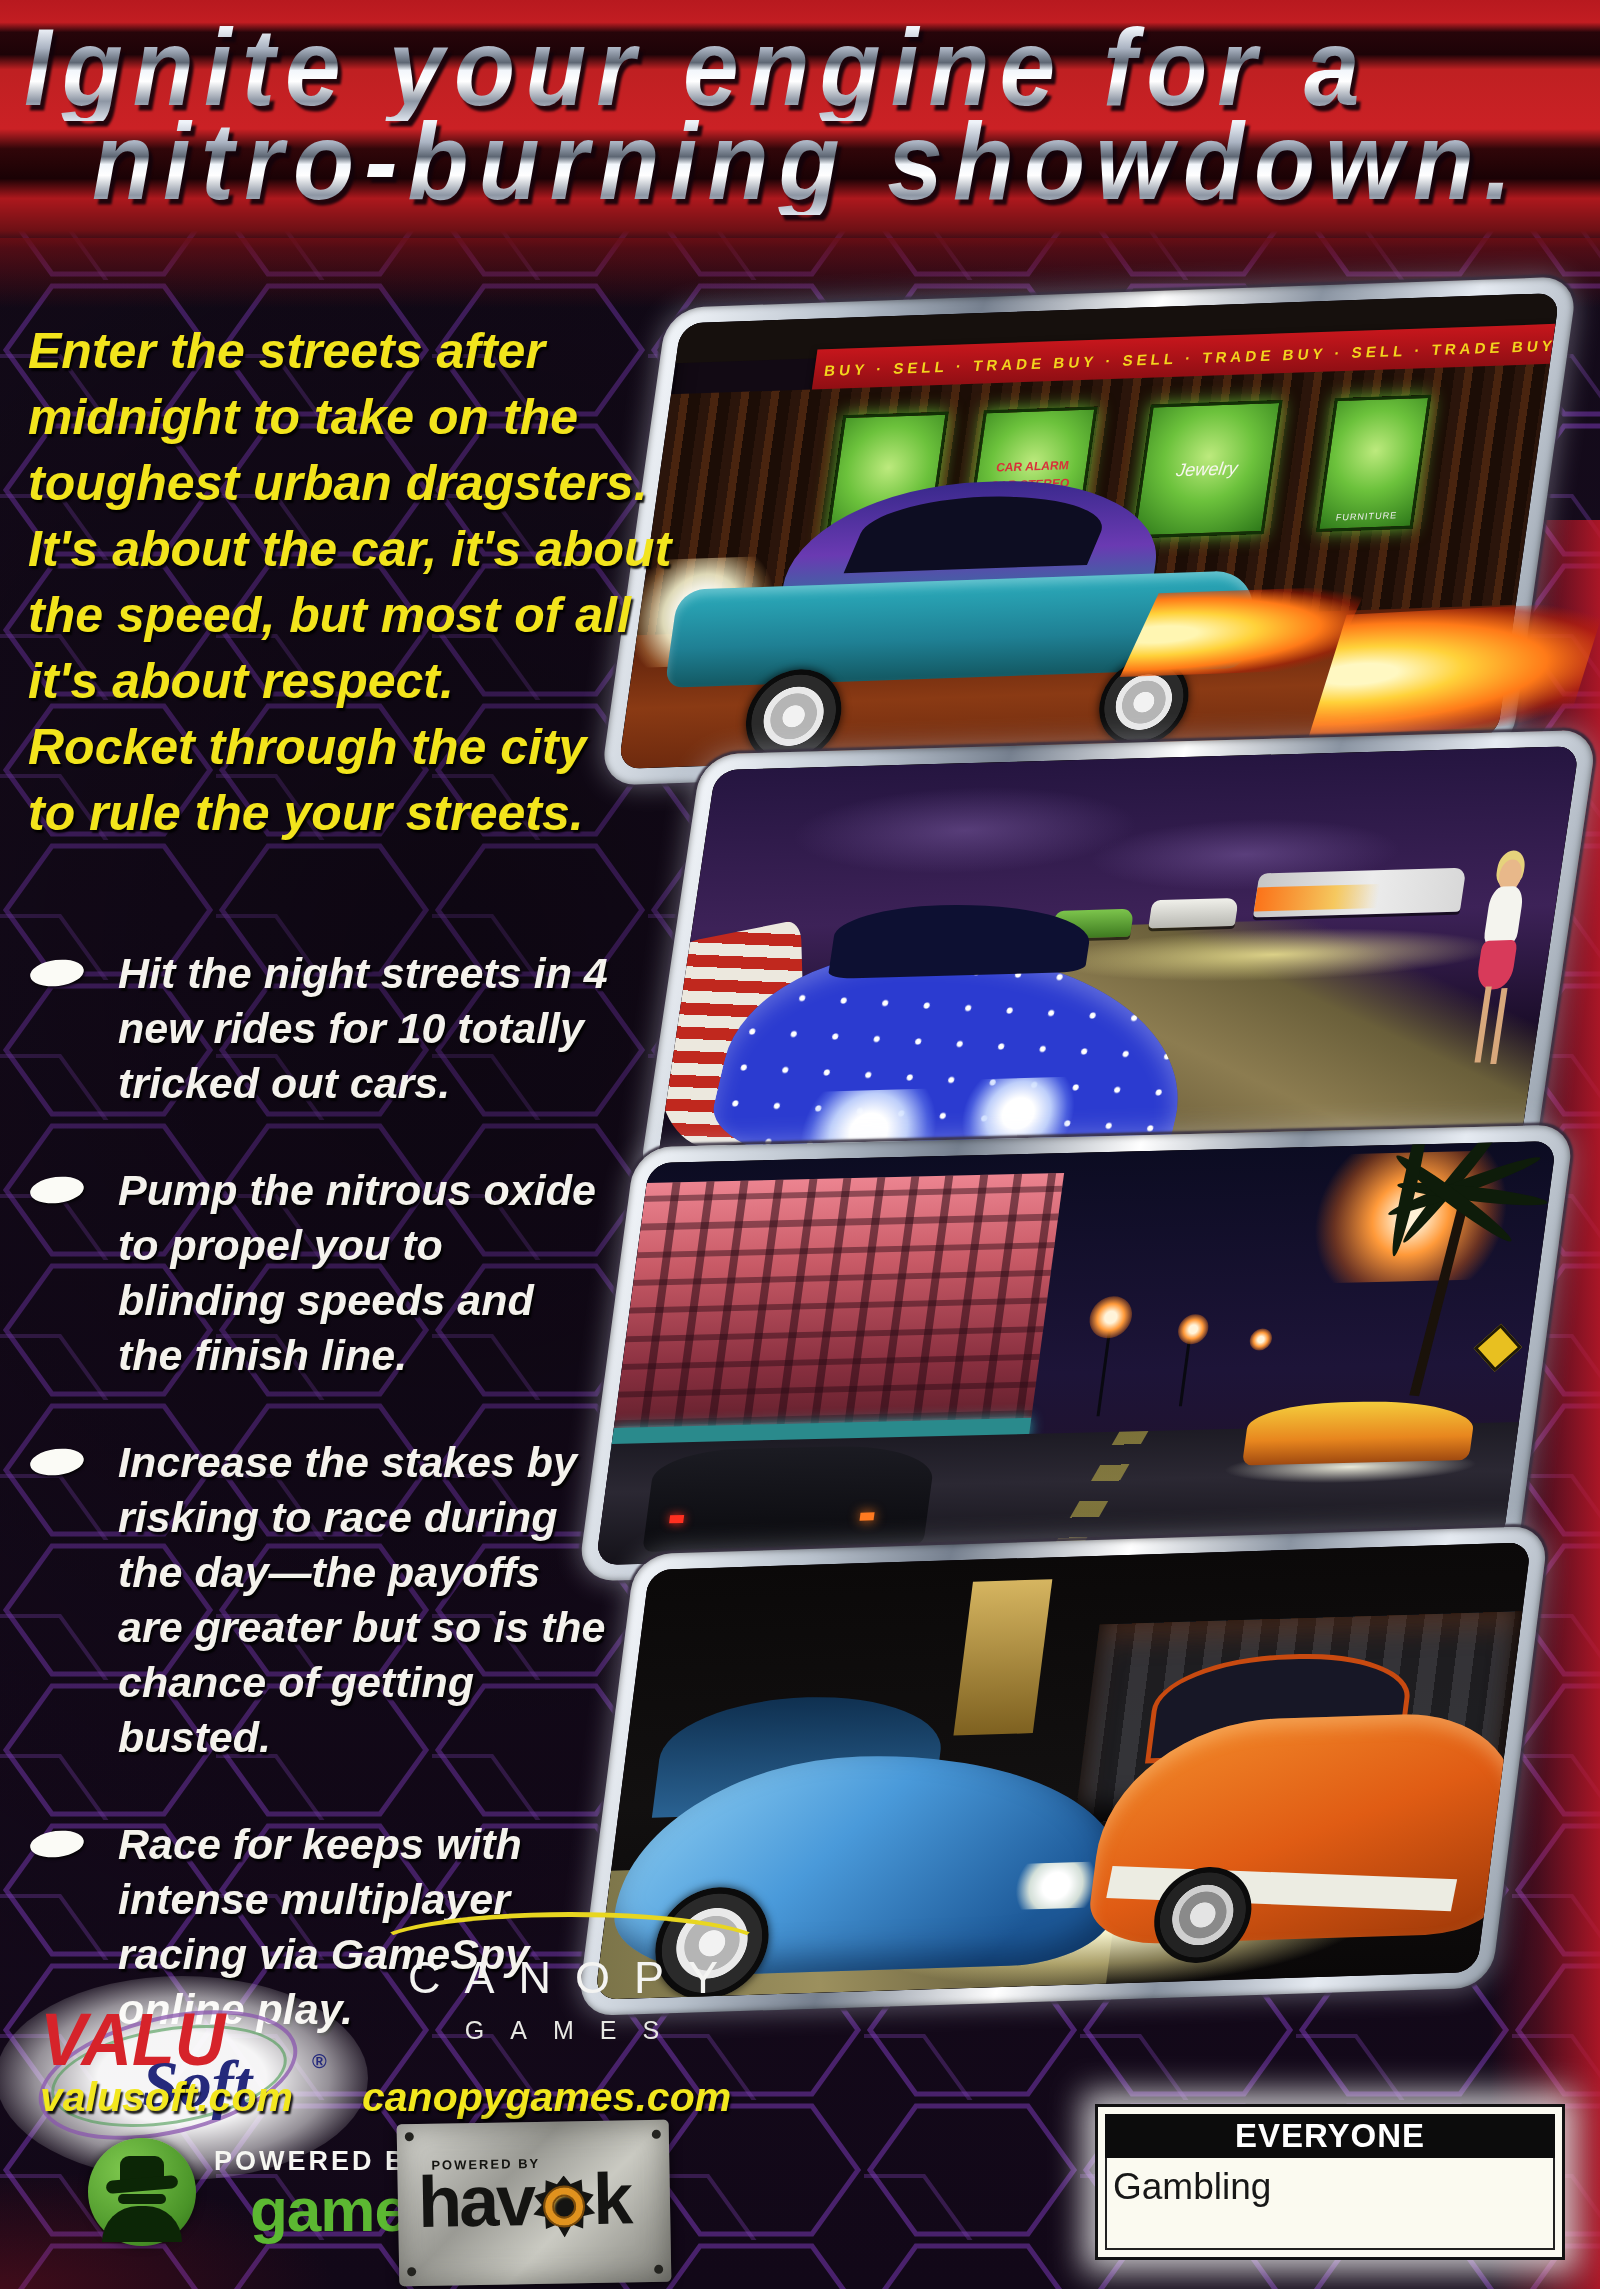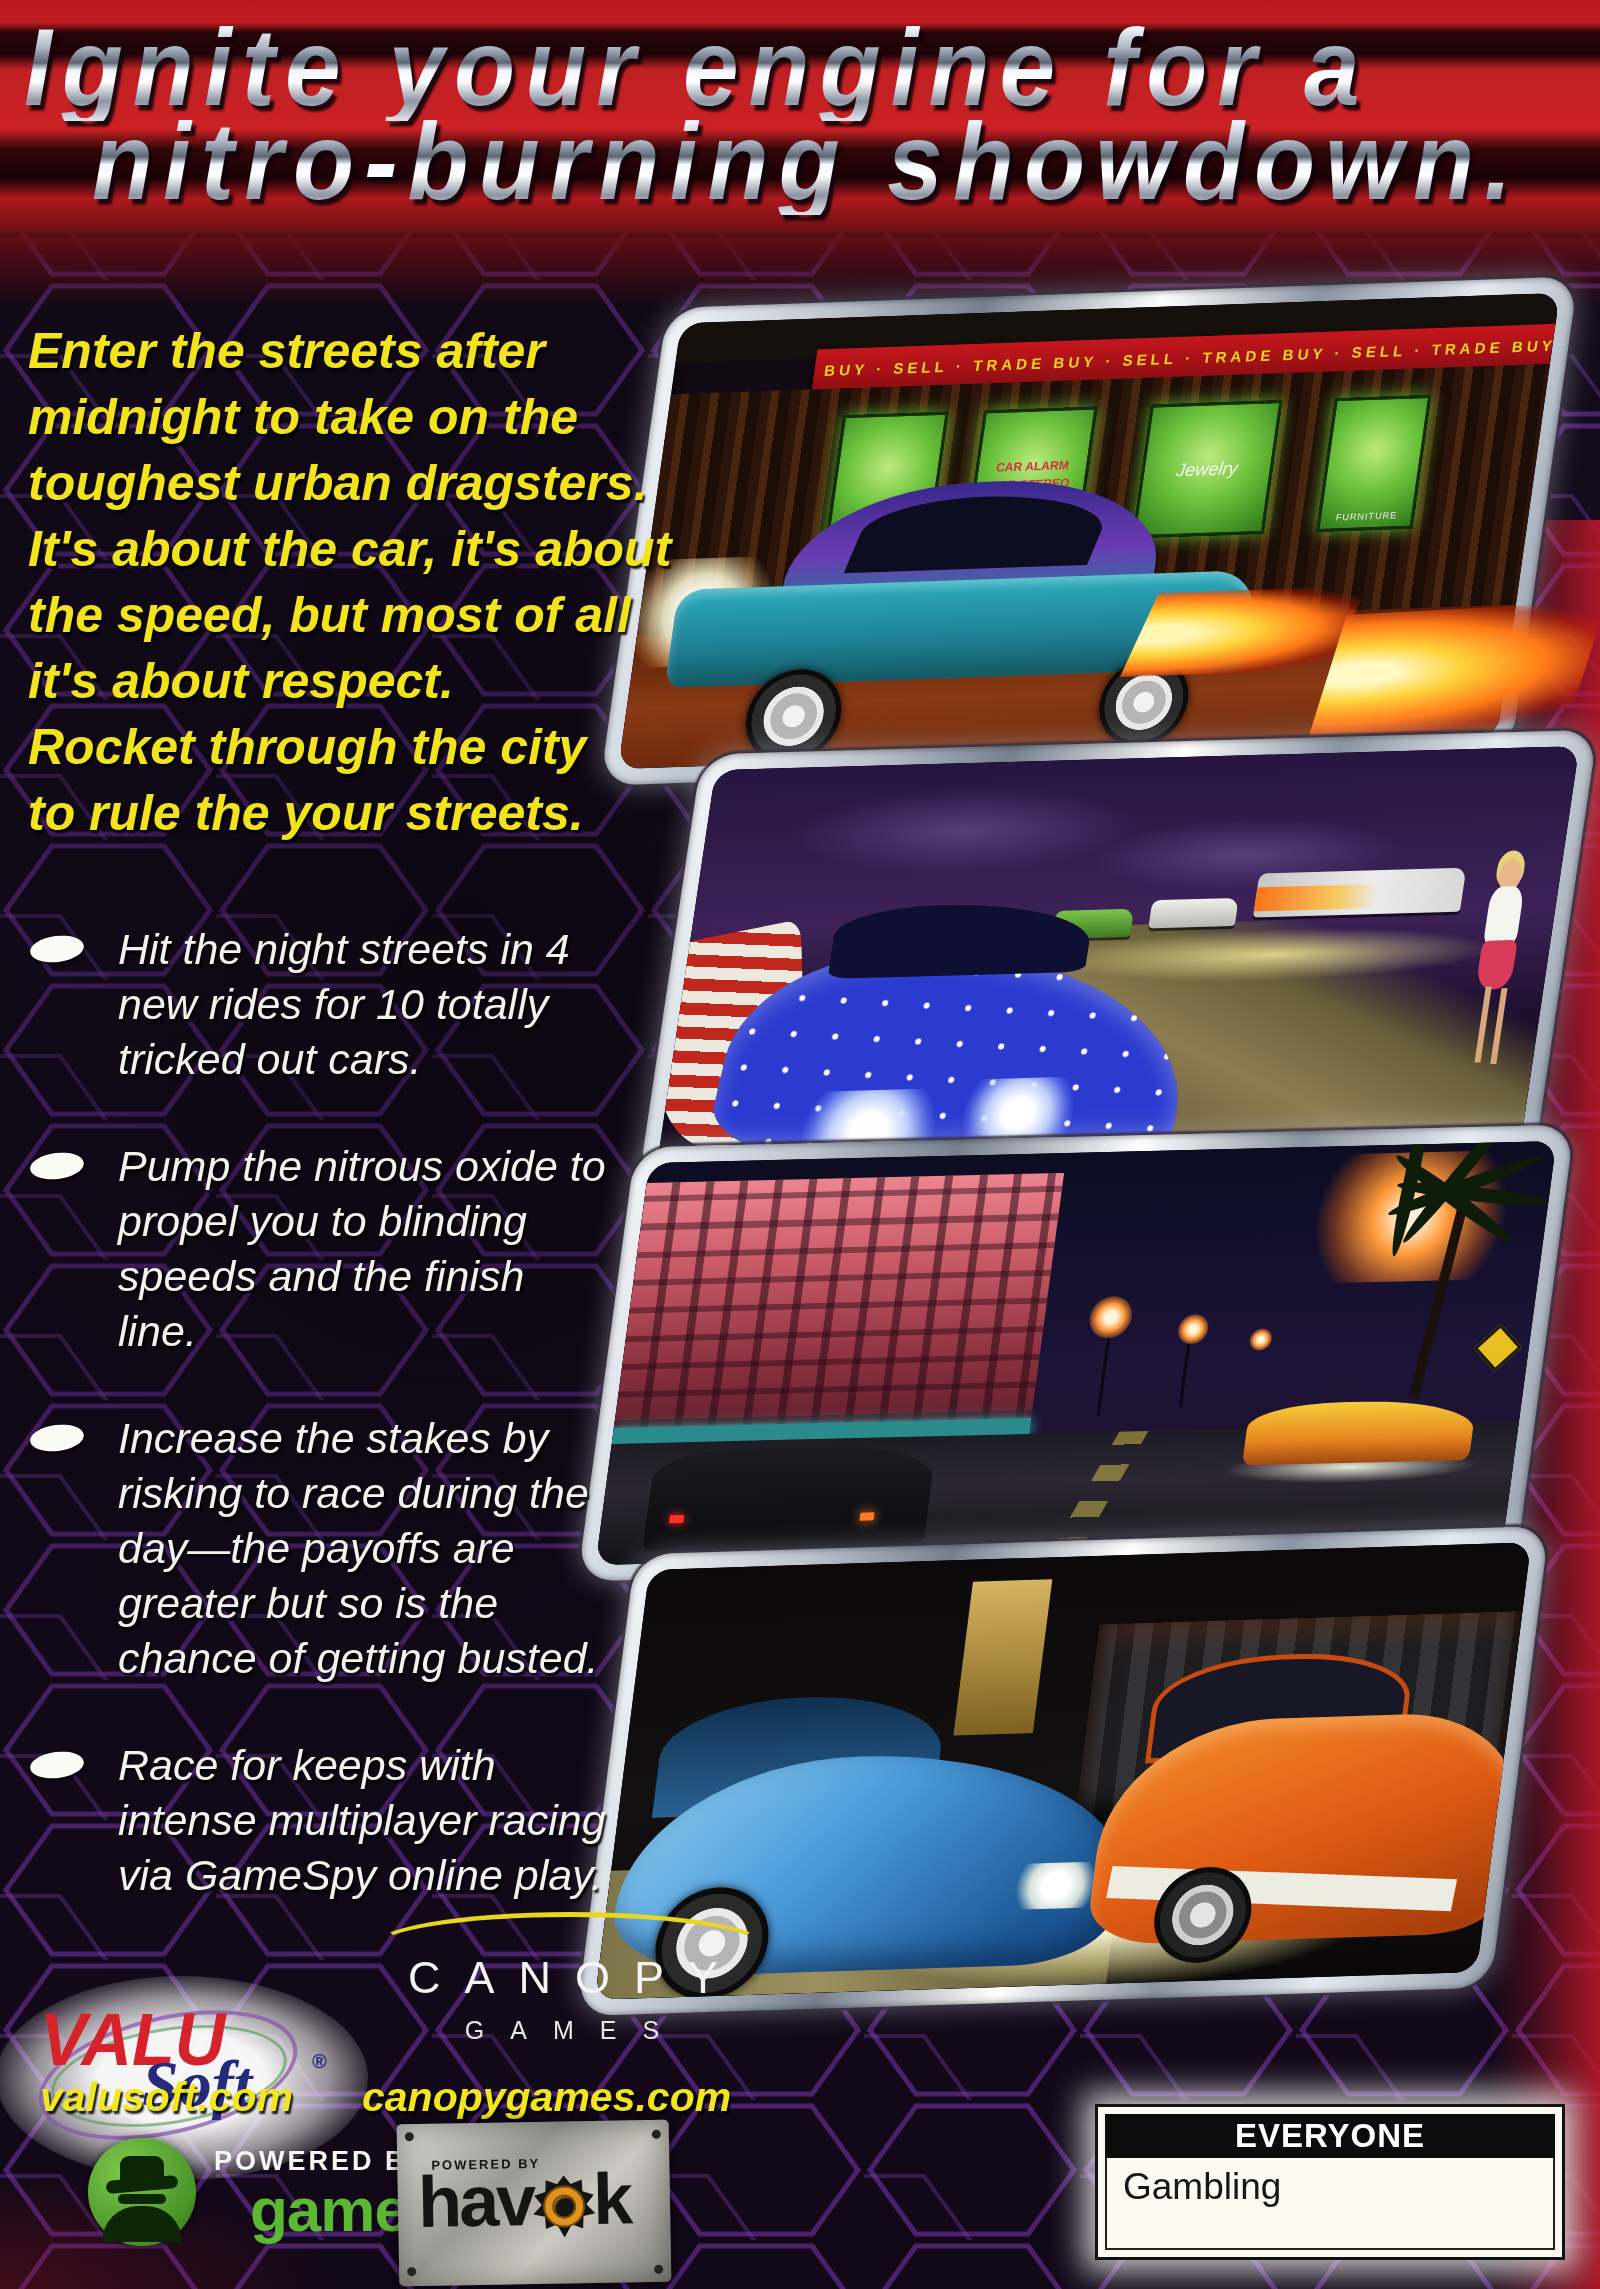--- a/index.html
+++ b/index.html
@@ -30,21 +30,21 @@
     -webkit-background-clip:text;background-clip:text;color:transparent;
     filter:drop-shadow(4px 5px 1px rgba(18,2,10,.9));transform:scaleY(1.1);}
   .hl1{left:24px;top:16px;font-size:100px;z-index:7;}
   .hl2{left:92px;top:110px;font-size:100px;z-index:7;}
 
   
   .intro{left:28px;top:318px;z-index:20;color:#f2e41c;font-style:italic;font-weight:bold;
     font-size:50px;line-height:66px;white-space:nowrap;text-shadow:2px 3px 2px rgba(0,0,0,.9);}
   .features{left:28px;top:922px;width:580px;z-index:20;}
   .feat{position:relative;padding-left:90px;margin-bottom:52px;color:#f4f2ec;font-style:italic;
-    font-weight:normal;font-size:43px;line-height:55px;text-shadow:2px 3px 2px rgba(0,0,0,.9);}
+    font-weight:bold;font-size:43px;line-height:55px;text-shadow:2px 3px 2px rgba(0,0,0,.9);margin-top:24px;}
   .bullet-oval{position:absolute;left:2px;top:14px;width:54px;height:26px;background:#fbfbf6;
     border-radius:50%;transform:rotate(-7deg);box-shadow:1px 2px 3px rgba(0,0,0,.8);}
 
   
   .frame{position:absolute;border-radius:36px;padding:16px;
     background:linear-gradient(100deg,#f4f7fb 0%,#b9c2cd 18%,#76808f 32%,#ffffff 50%,#8a94a2 66%,#e6ebf2 82%,#98a2ae 100%);
     box-shadow:0 0 28px rgba(235,240,255,.4),0 0 2px 3px rgba(18,8,24,.9),inset 0 0 7px rgba(0,0,0,.5);}
   .frame-inner{position:relative;width:100%;height:100%;border-radius:22px;overflow:hidden;background:#120a14;
     box-shadow:inset 0 0 0 3px rgba(8,4,12,.85),inset 0 0 20px rgba(0,0,0,.6);}
   .f1{left:636px;top:292px;width:906px;height:478px;transform:skewX(-10deg) rotate(-2deg);z-index:11;}
@@ -244,21 +244,21 @@
     clip-path:polygon(50% 0,61% 14%,79% 7%,80% 26%,98% 32%,86% 47%,100% 62%,81% 66%,80% 86%,62% 79%,50% 100%,38% 79%,20% 86%,19% 66%,0 62%,14% 47%,2% 32%,20% 26%,21% 7%,39% 14%);}
   .hk-ring{position:absolute;inset:12px;border-radius:50%;border:7px solid #e0921e;
     box-shadow:inset 0 0 0 2px #7a4a0a,0 0 0 2px #7a4a0a,inset 2px 2px 3px #f8cc50;}
 
   
   .esrb{left:1095px;top:2104px;width:470px;height:156px;z-index:22;background:#fbfaf0;
     border:3px solid #111;padding:7px;box-shadow:0 0 30px 12px rgba(255,255,255,.75);}
   .esrb-head{width:100%;height:44px;background:#0c0c0c;display:flex;align-items:center;justify-content:center;}
   .esrb-head span{color:#fff;font-weight:bold;font-size:33px;letter-spacing:1px;}
   .esrb-body{width:100%;height:calc(100% - 44px);border:2px solid #222;border-top:none;
-    background:#fbfaf0;padding:8px 16px;}
+    background:#fbfaf0;padding:8px 6px;}
   .esrb-body span{color:#171717;font-size:37px;}
 </style>
 </head>
 <body>
 
 <div id="cover">
 
   <svg class="hexbg" width="1600" height="2289">
     <defs>
       <pattern id="hex" width="216" height="140" patternUnits="userSpaceOnUse">

